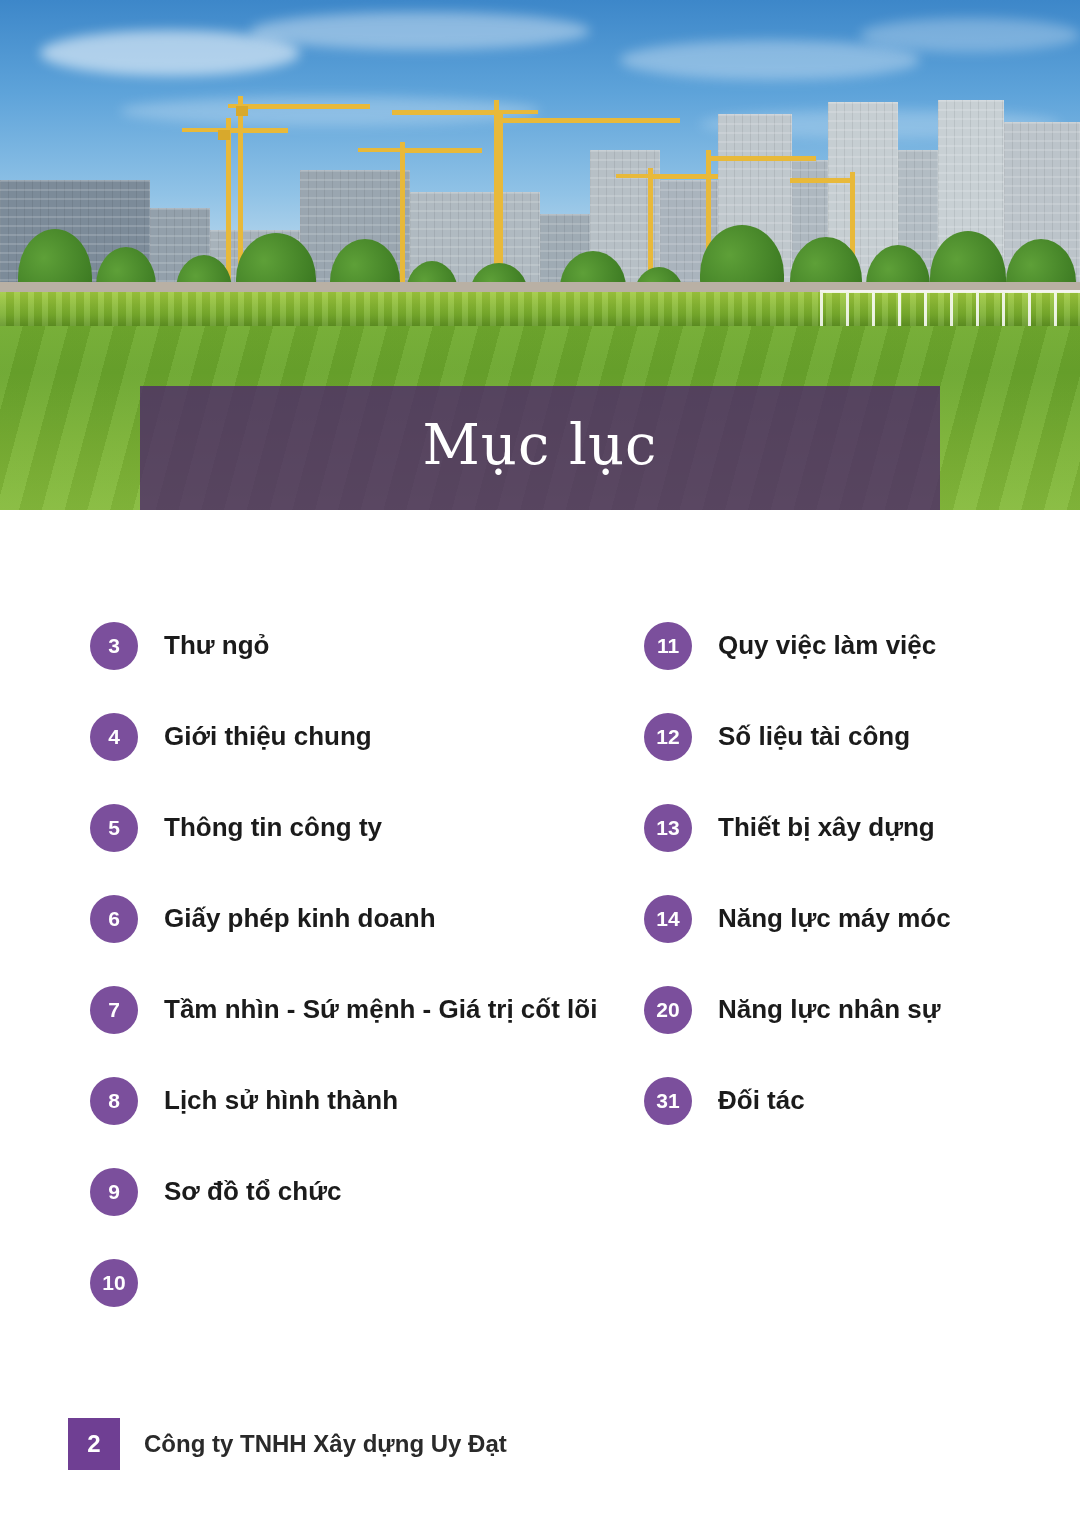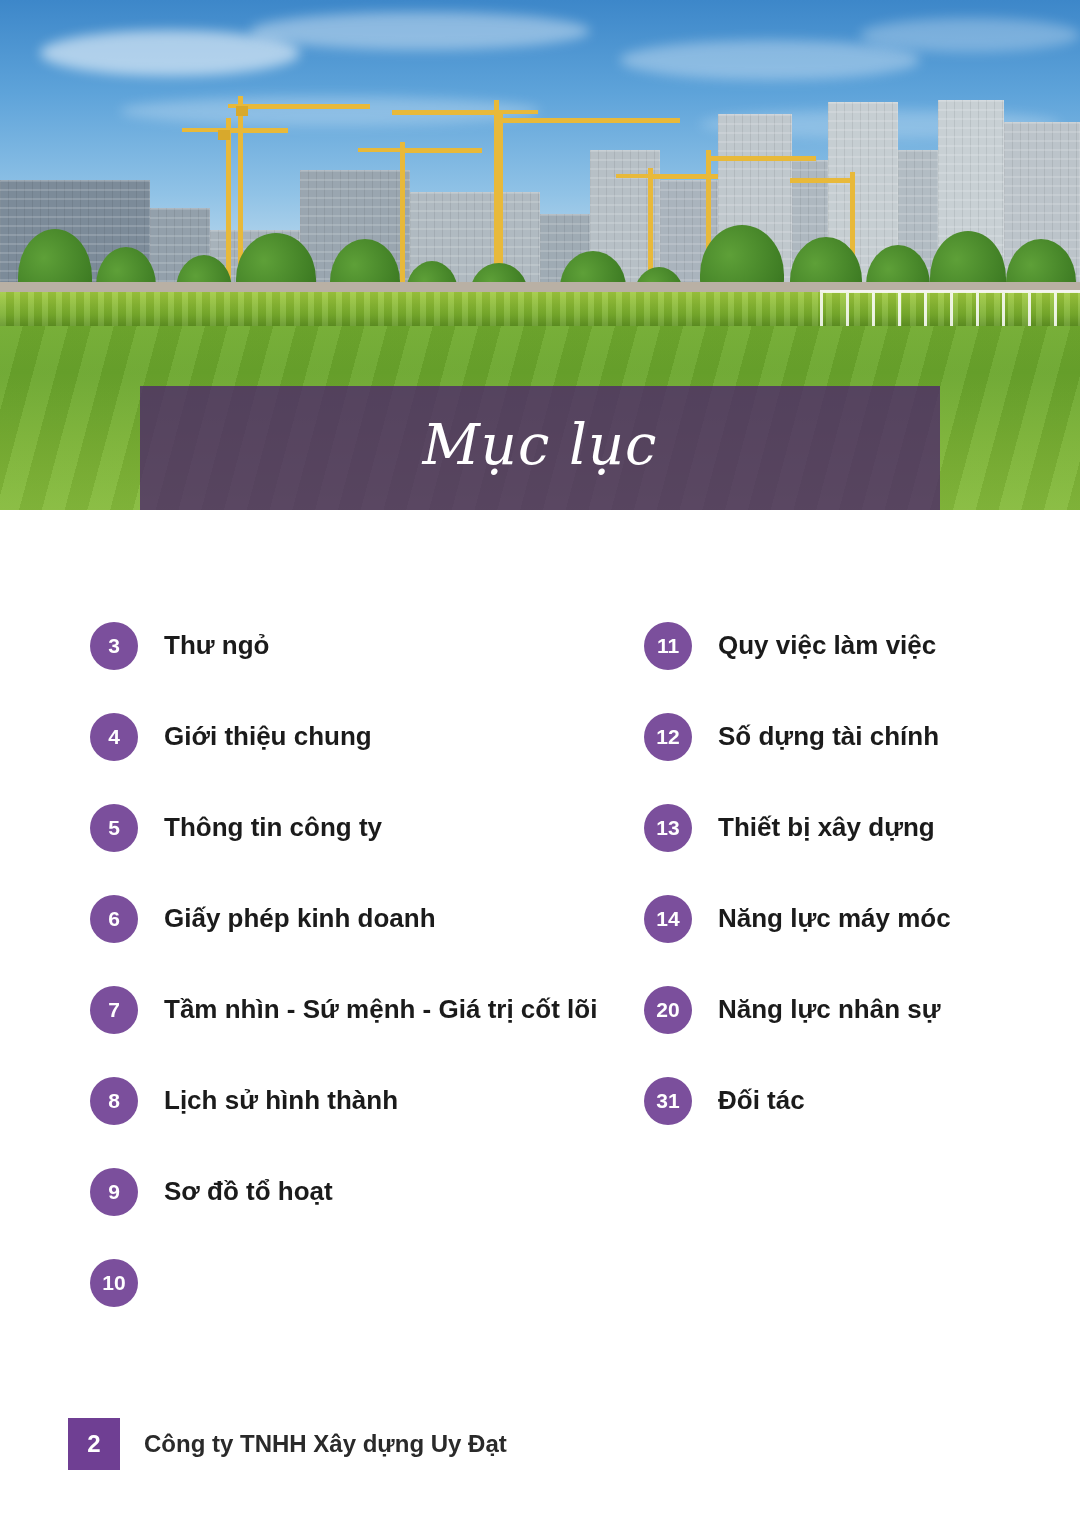--- a/index.html
+++ b/index.html
@@ -16,21 +16,20 @@
   }
 
   
   .hero {
     position: absolute;
     left: 0;
     top: 0;
     width: 1080px;
     height: 510px;
     overflow: hidden;
-    font-style: italic;
   }
   .sky {
     position: absolute;
     left: 0; top: 0;
     width: 1080px; height: 320px;
     background: linear-gradient(to bottom, #3d87c9 0%, #5fa4da 30%, #8fc2e6 60%, #c2dcee 85%, #dbe8f0 100%);
   }
   .cloud {
     position: absolute;
     background: rgba(255,255,255,0.55);
@@ -363,35 +362,35 @@
     <div class="toc-row">
       <div class="bullet">7</div>
       <div class="toc-label">Tầm nhìn - Sứ mệnh - Giá trị cốt lõi</div>
     </div>
     <div class="toc-row">
       <div class="bullet">8</div>
       <div class="toc-label">Lịch sử hình thành</div>
     </div>
     <div class="toc-row">
       <div class="bullet">9</div>
-      <div class="toc-label">Sơ đồ tổ hoạt</div>
+      <div class="toc-label">Sơ đồ tổ chức</div>
     </div>
     <div class="toc-row">
       <div class="bullet">10</div>
     </div>
   </div>
 
   <div class="col right">
     <div class="toc-row">
       <div class="bullet">11</div>
       <div class="toc-label">Quy việc làm việc</div>
     </div>
     <div class="toc-row">
       <div class="bullet">12</div>
-      <div class="toc-label">Số dựng tài chính</div>
+      <div class="toc-label">Số liệu tài công</div>
     </div>
     <div class="toc-row">
       <div class="bullet">13</div>
       <div class="toc-label">Thiết bị xây dựng</div>
     </div>
     <div class="toc-row">
       <div class="bullet">14</div>
       <div class="toc-label">Năng lực máy móc</div>
     </div>
     <div class="toc-row">

